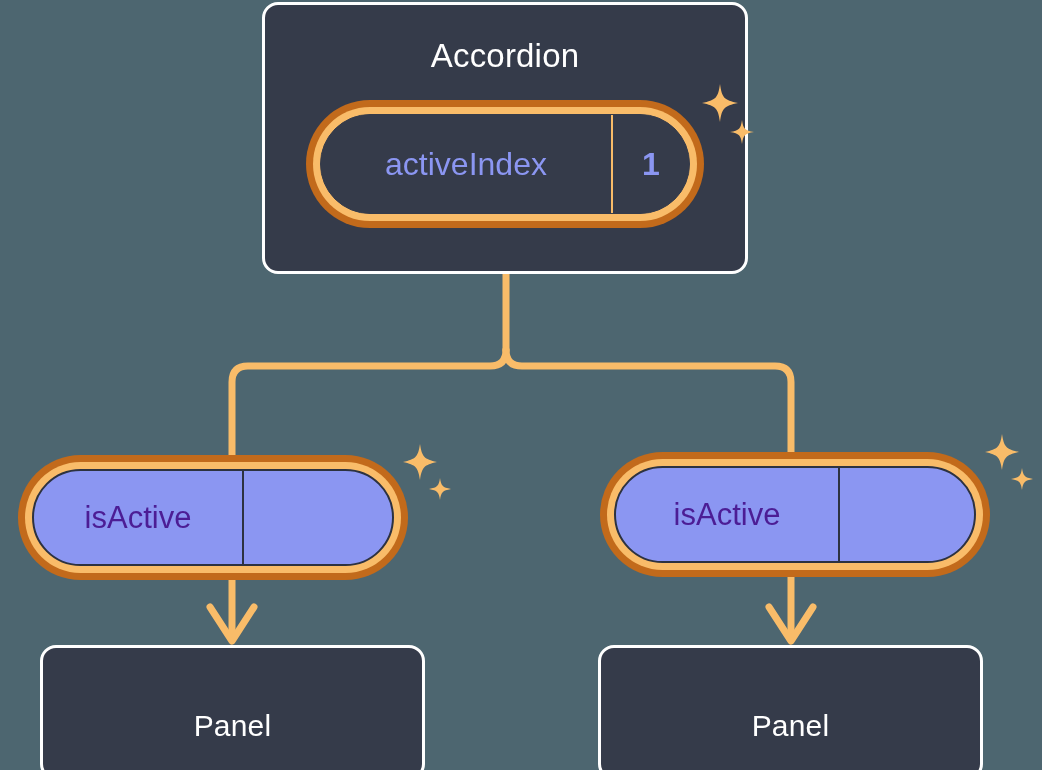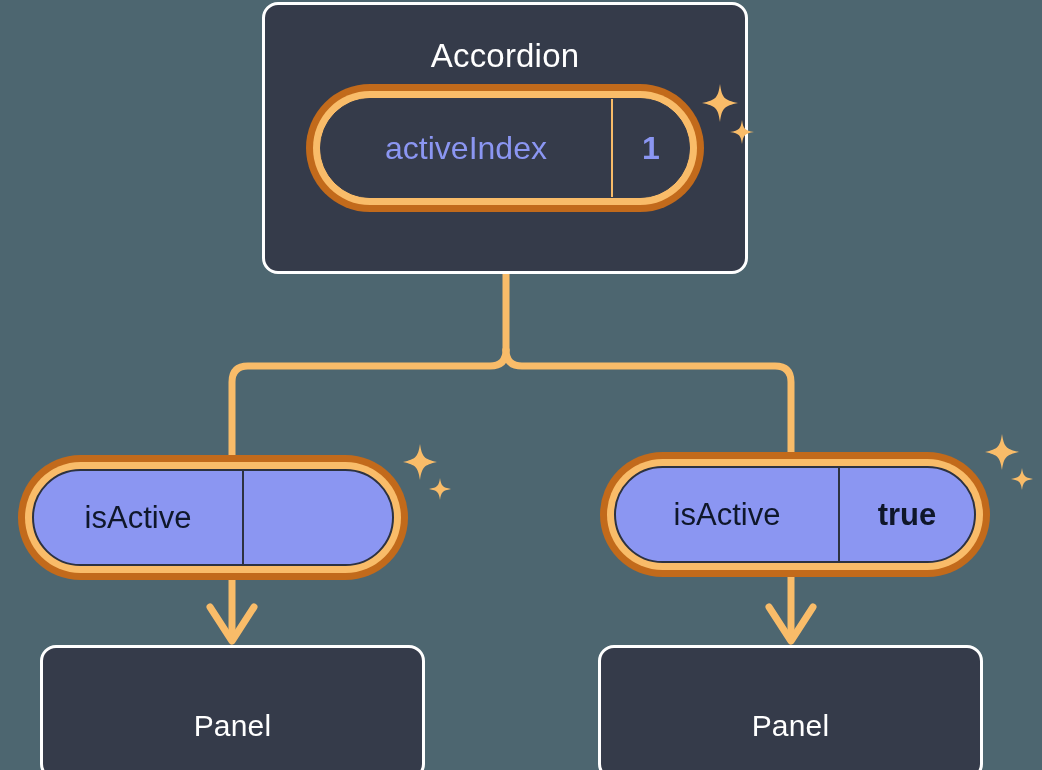--- a/index.html
+++ b/index.html
@@ -110,21 +110,21 @@
   .pill-cell.val { font-weight: bold; }
   .pill-divider {
     width: 2px;
     flex: 0 0 2px;
     align-self: stretch;
   }
 
   
   #pill-activeindex {
     left: 306px;
-    top: 84px;
+    top: 100px;
     width: 398px;
     height: 128px;
   }
   #pill-activeindex .pill-body {
     background: #353b4a;
     border: 1px solid #353b4a;
   }
   #pill-activeindex .pill-cell {
     color: #8b96f2;
     font-size: 32px;
@@ -133,21 +133,21 @@
   #pill-activeindex .pill-cell.val { flex: 1 1 auto; }
   #pill-activeindex .pill-divider { background: #f9bc69; }
 
   
   .state-pill.leaf { width: 390px; height: 125px; }
   .state-pill.leaf .pill-body {
     background: #8b96f2;
     border: 2px solid #2d3240;
   }
   .state-pill.leaf .pill-cell {
-    color: #0f172a;
+    color: #4c1d95;
     font-size: 31px;
   }
   .state-pill.leaf .pill-divider { background: #2d3240; }
 
   #pill-isactive-left  { left: 18px;  top: 455px; }
   #pill-isactive-right { left: 600px; top: 452px; }
 
   #pill-isactive-left  .pill-cell.key { width: 208px; }
   #pill-isactive-left  .pill-cell.val { flex: 1 1 auto; }
   #pill-isactive-right .pill-cell.key { width: 222px; }
@@ -222,21 +222,20 @@
 
   <div class="comp-box panel-box" id="panel-box-left">
     <div class="comp-title">Panel</div>
   </div>
 
   <div class="state-pill leaf" id="pill-isactive-right">
     <div class="ring-inner">
       <div class="pill-body">
         <div class="pill-cell key">isActive</div>
         <div class="pill-divider"></div>
-        <div class="pill-cell val">true</div>
       </div>
     </div>
   </div>
 
   <div class="sparkle-group" id="sparkles-right">
     <svg width="62" height="68" viewBox="0 0 62 68" aria-hidden="true">
       <path d="M24 2 C26 15 28 17 41 20 C28 23 26 25 24 38 C22 25 20 23 7 20 C20 17 22 15 24 2 Z" fill="#f9bc69"></path>
       <path d="M44 36 C45.2 44 46.4 45.3 55 47 C46.4 48.7 45.2 50 44 58 C42.8 50 41.6 48.7 33 47 C41.6 45.3 42.8 44 44 36 Z" fill="#f9bc69"></path>
     </svg>
   </div>

